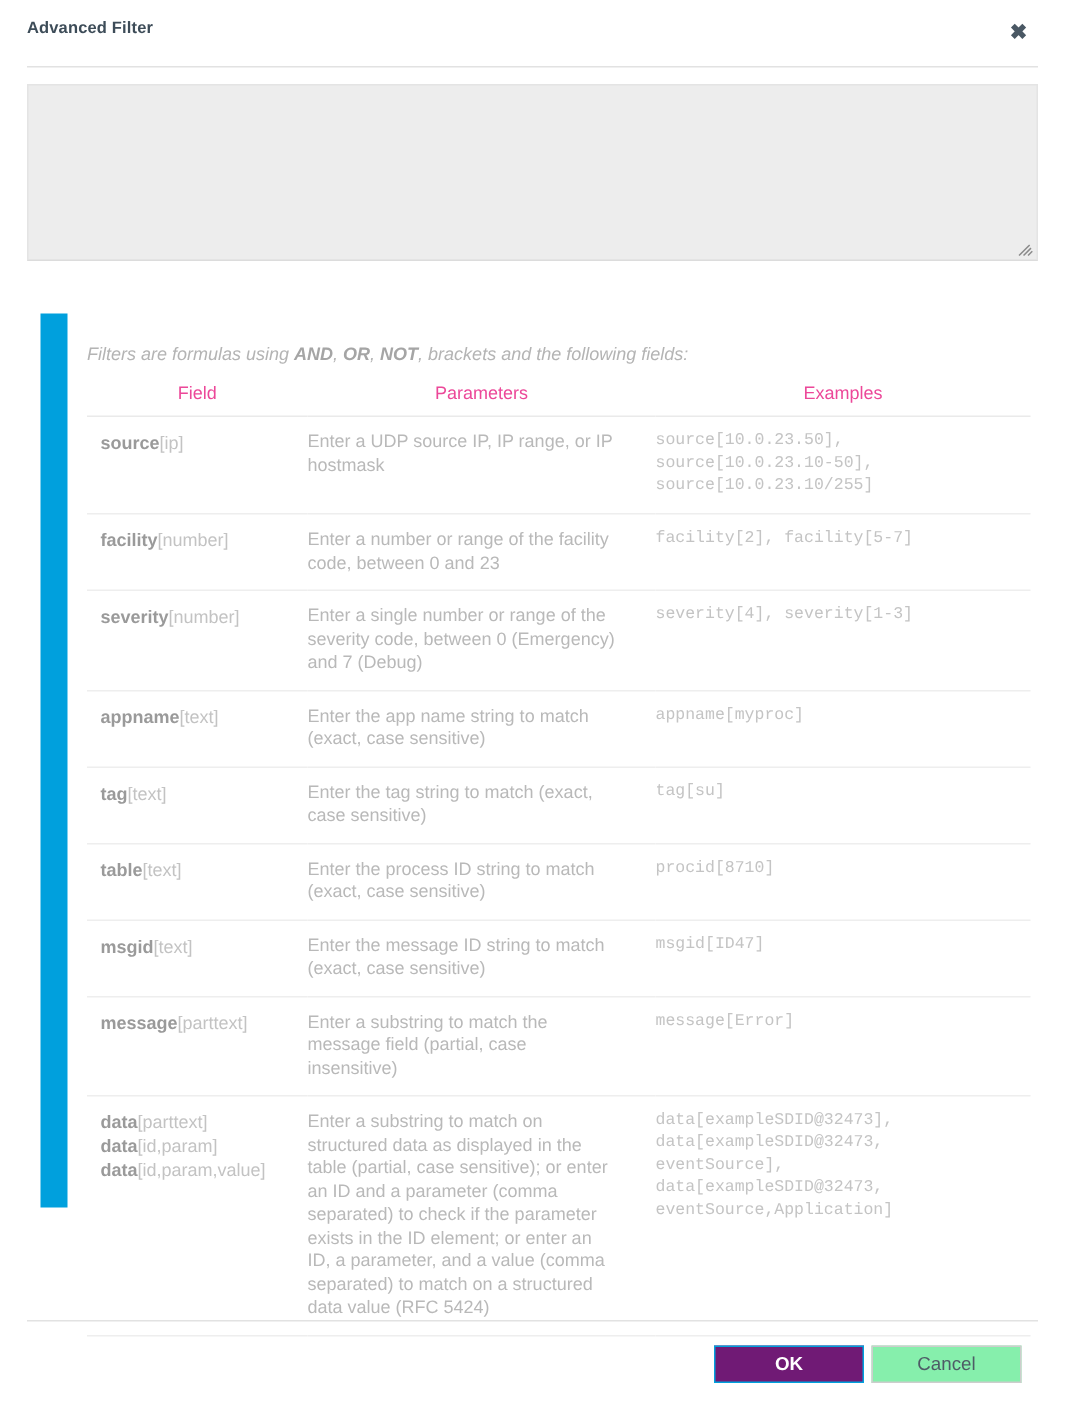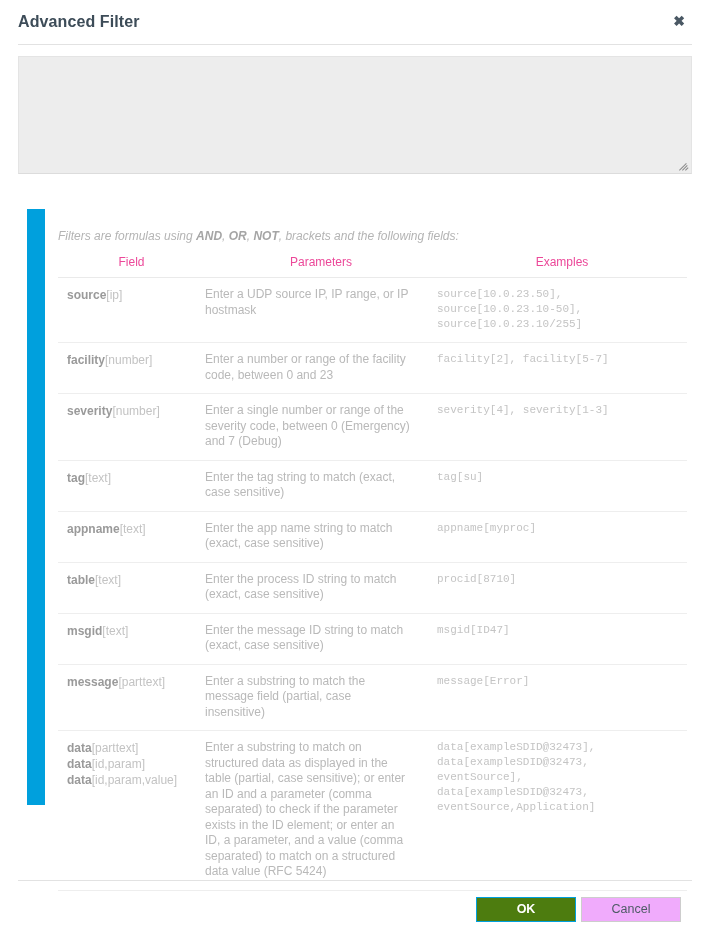--- a/index.html
+++ b/index.html
@@ -21,21 +21,21 @@
     position: absolute;
     left: 0; top: 0;
     width: 710px;
     height: 46px;
     box-sizing: border-box;
   }
   .dialog-title {
     position: absolute;
     left: 18px;
     top: 13px;
-    font-size: 16px;
+    font-size: 11px;
     font-weight: bold;
     color: #3d4c58;
     letter-spacing: 0.1px;
   }
   .close-button {
     position: absolute;
     right: 22px;
     top: 12px;
     width: 18px;
     height: 18px;
@@ -204,26 +204,26 @@
     font-family: "Liberation Sans", sans-serif;
     font-size: 12.5px;
     font-weight: bold;
     line-height: 23px;
     text-align: center;
     cursor: pointer;
     user-select: none;
     padding: 0;
   }
   .btn-primary {
-    background: #4d7c0f;
+    background: #701a75;
     border: 1px solid #00a0dd;
     color: #ffffff;
   }
   .btn-secondary {
-    background: #f0abfc;
+    background: #86efac;
     border: 1px solid #cdcdcd;
     color: #4e5b66;
     font-weight: normal;
   }
 </style>
 </head>
 <body>
 
 <div class="dialog-header">
   <div class="dialog-title">Advanced Filter</div>
@@ -271,28 +271,28 @@
             <td class="cell-field"><span class="fname">facility</span><span>[number]</span></td>
             <td class="cell-params">Enter a number or range of the facility code, between 0 and 23</td>
             <td class="cell-examples">facility[2], facility[5-7]</td>
           </tr>
           <tr>
             <td class="cell-field"><span class="fname">severity</span><span>[number]</span></td>
             <td class="cell-params">Enter a single number or range of the severity code, between 0 (Emergency) and 7 (Debug)</td>
             <td class="cell-examples">severity[4], severity[1-3]</td>
           </tr>
           <tr>
+            <td class="cell-field"><span class="fname">appname</span><span>[text]</span></td>
+            <td class="cell-params">Enter the app name string to match (exact, case sensitive)</td>
+            <td class="cell-examples">appname[myproc]</td>
+          </tr>
+          <tr>
             <td class="cell-field"><span class="fname">tag</span><span>[text]</span></td>
             <td class="cell-params">Enter the tag string to match (exact, case sensitive)</td>
             <td class="cell-examples">tag[su]</td>
-          </tr>
-          <tr>
-            <td class="cell-field"><span class="fname">appname</span><span>[text]</span></td>
-            <td class="cell-params">Enter the app name string to match (exact, case sensitive)</td>
-            <td class="cell-examples">appname[myproc]</td>
           </tr>
           <tr>
             <td class="cell-field"><span class="fname">table</span><span>[text]</span></td>
             <td class="cell-params">Enter the process ID string to match (exact, case sensitive)</td>
             <td class="cell-examples">procid[8710]</td>
           </tr>
           <tr>
             <td class="cell-field"><span class="fname">msgid</span><span>[text]</span></td>
             <td class="cell-params">Enter the message ID string to match (exact, case sensitive)</td>
             <td class="cell-examples">msgid[ID47]</td>

